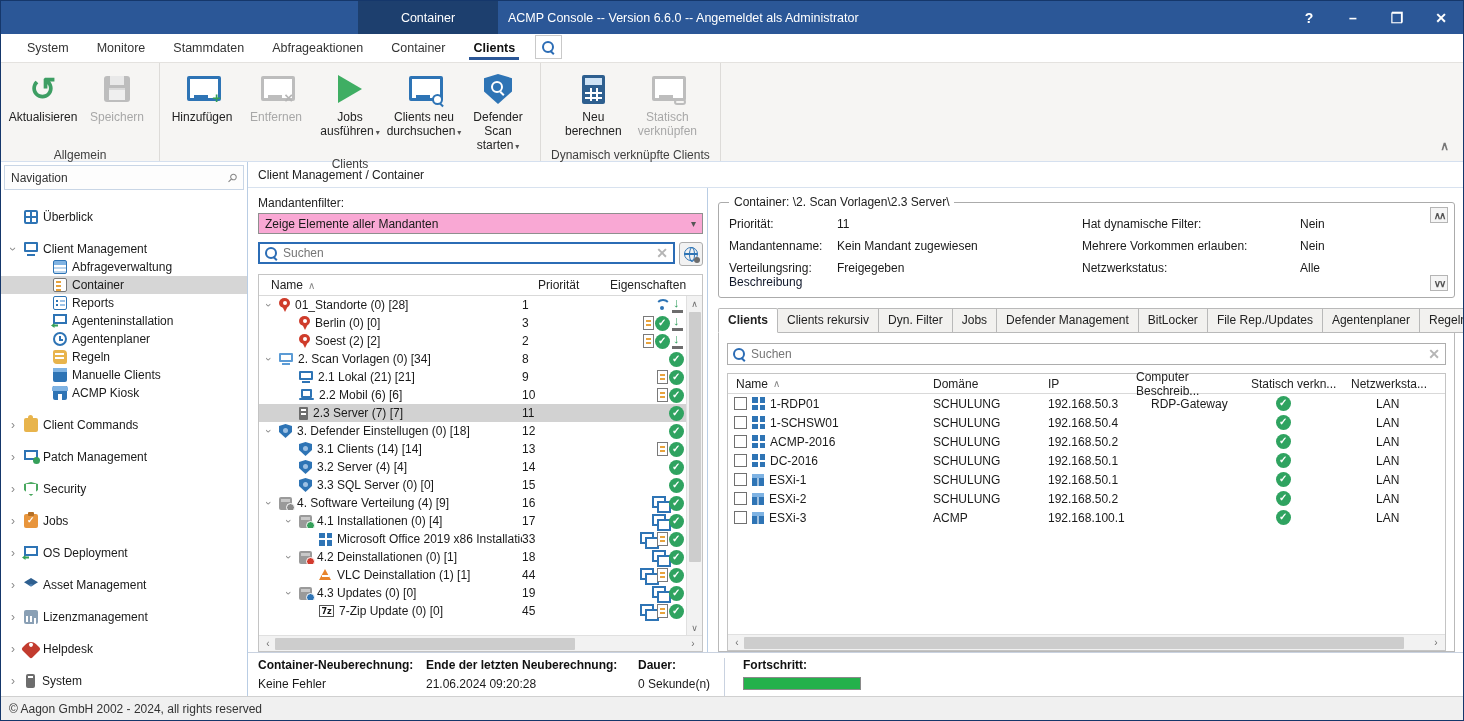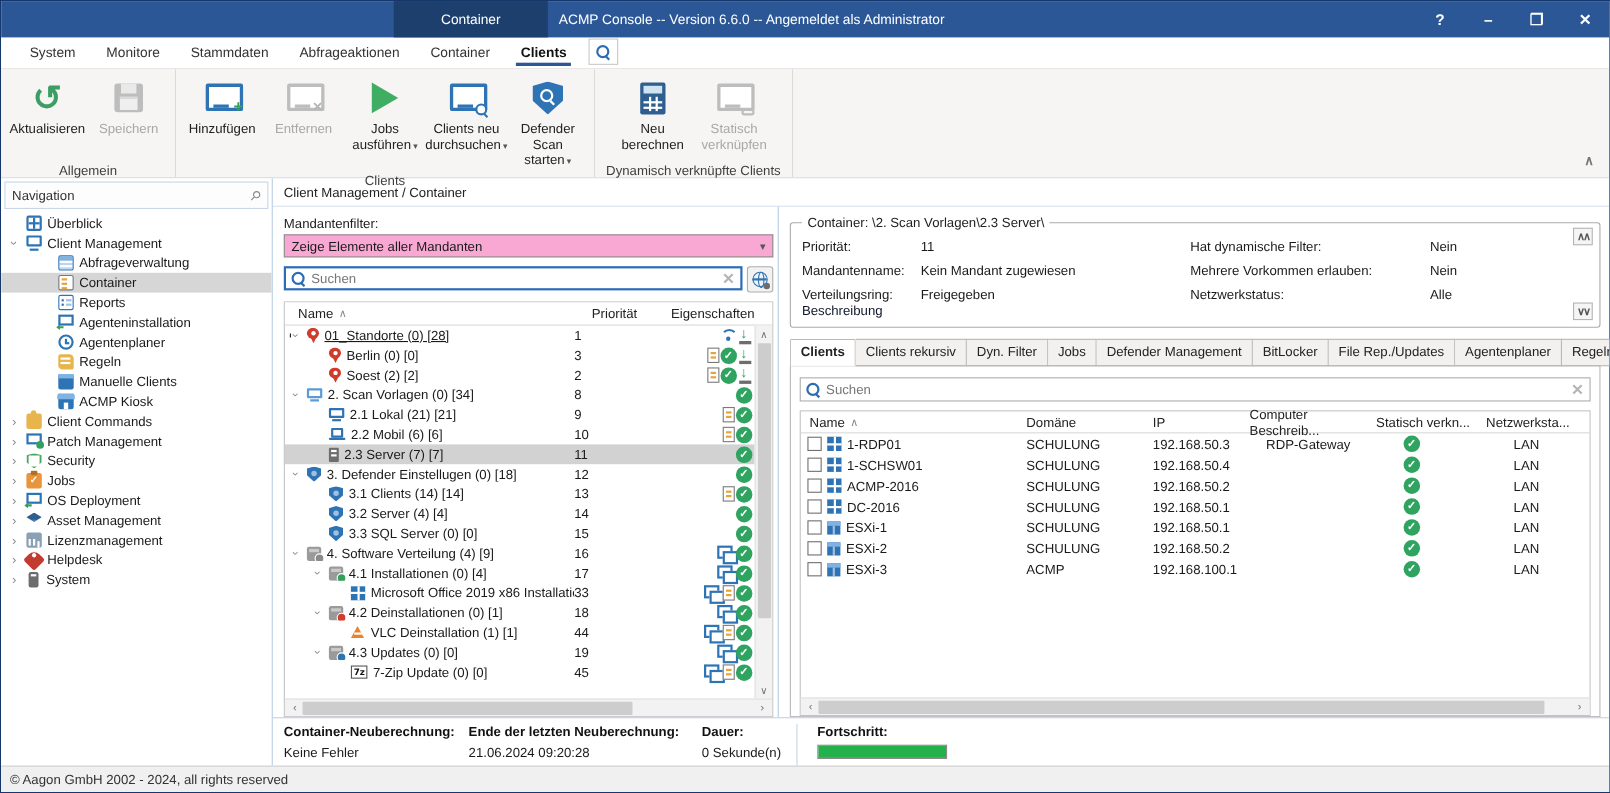--- a/index.html
+++ b/index.html
@@ -67,21 +67,21 @@
   
   .main { flex:1; display:flex; min-height:0; background:#fff; }
   .navpanel { width:247px; flex:none; border-right:1px solid #b9cde4; display:flex; flex-direction:column; background:#fff; }
   .nav-header { height:25px; border:1px solid #c9d6e6; margin:3px 3px 4px 3px; display:flex; align-items:center; padding:0 6px; background:#fdfdfd; color:#333; }
   .nav-header .pin { margin-left:auto; color:#8a8a8a; font-size:12px; transform:rotate(45deg); }
   .nav-list { flex:1; overflow:hidden; }
   .nav-item { height:18px; display:flex; align-items:center; gap:5px; padding-left:6px; }
   .nav-item.selected { background:#d6d6d6; }
   .nav-chev { width:12px; flex:none; color:#8a8a8a; font-size:12px; text-align:center; }
   .nav-chev.open { transform:rotate(90deg); }
-  .nav-indent0 { padding-left:6px; } .nav-indent1 { padding-left:35px; }
+  .nav-indent0 { padding-left:6px;margin-top:14px; } .nav-indent1 { padding-left:35px; }
 
   .nic { width:14px; height:14px; flex:none; border-radius:2px; position:relative; }
   .nic-overview { border:2px solid #2e74b5; background:linear-gradient(#2e74b5,#2e74b5) 50% 0/2px 100% no-repeat, linear-gradient(#2e74b5,#2e74b5) 0 50%/100% 2px no-repeat, #fff; }
   .nic-monitor { background:transparent; }
   .nic-monitor::before { content:""; position:absolute; inset:0 0 4px 0; border:2px solid #2e74b5; border-radius:1px; }
   .nic-monitor::after { content:""; position:absolute; left:3px; bottom:0; width:8px; height:2px; background:#2e74b5; }
   .nic-table { border:1px solid #2e74b5; background:linear-gradient(#7fb3e3,#7fb3e3) 0 0/100% 4px no-repeat, linear-gradient(#bcd6ee,#bcd6ee) 0 6px/100% 2px no-repeat, linear-gradient(#bcd6ee,#bcd6ee) 0 10px/100% 2px no-repeat, #fff; }
   .nic-container { border:1px solid #777; background:#fff; }
   .nic-container::before { content:""; position:absolute; left:2px; top:2px; width:5px; height:2px; background:#e8a33d; box-shadow:0 4px 0 #e8a33d, 0 8px 0 #e8a33d; }
   .nic-reports { border:1px solid #2e74b5; background:linear-gradient(#2e74b5,#2e74b5) 2px 3px/2px 2px no-repeat, linear-gradient(#2e74b5,#2e74b5) 2px 7px/2px 2px no-repeat, linear-gradient(#9cc3e8,#9cc3e8) 6px 3px/5px 2px no-repeat, linear-gradient(#9cc3e8,#9cc3e8) 6px 7px/5px 2px no-repeat, #fff; }
@@ -487,21 +487,21 @@
               <div class="h-name">
                 <span>Name</span>
                 <span class="sort-caret">∧</span>
               </div>
               <div class="h-prio">Priorität</div>
               <div class="h-props">Eigenschaften</div>
             </div>
             <div class="tree-body">
               <div class="tree-rows" id="treerows">
                   <div class="tree-row">
-                    <div class="tr-name" style="padding-left: 4px; text-decoration: underline;">
+                    <div class="tr-name" style="padding-left: 4px;">
                       <span class="tr-chev open">›</span>
                       <span class="cicon i-pin"></span>
                       <span>01_Standorte (0) [28]</span>
                     </div>
                     <div class="tr-prio">1</div>
                     <div class="tr-props">
                       <span class="cicon i-wifi"></span>
                       <span class="cicon i-dl"></span>
                     </div>
                   </div>

